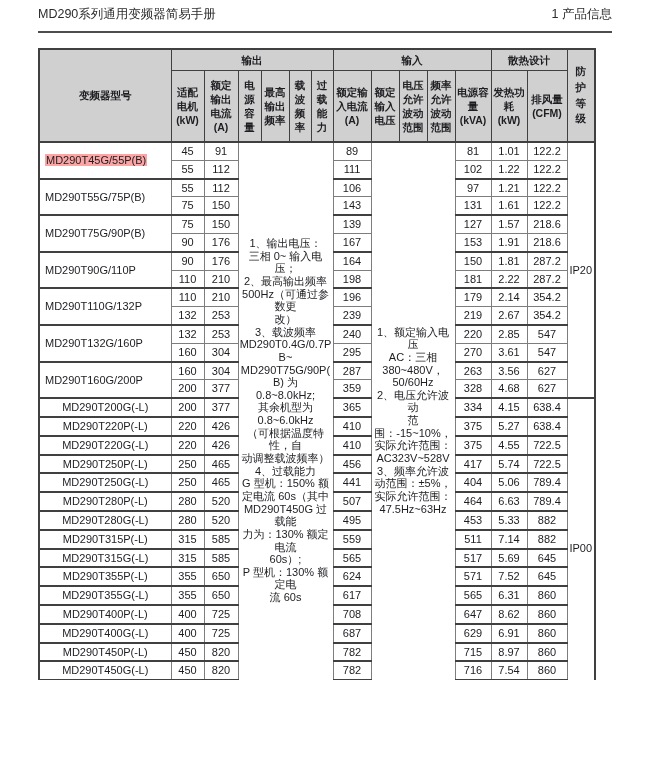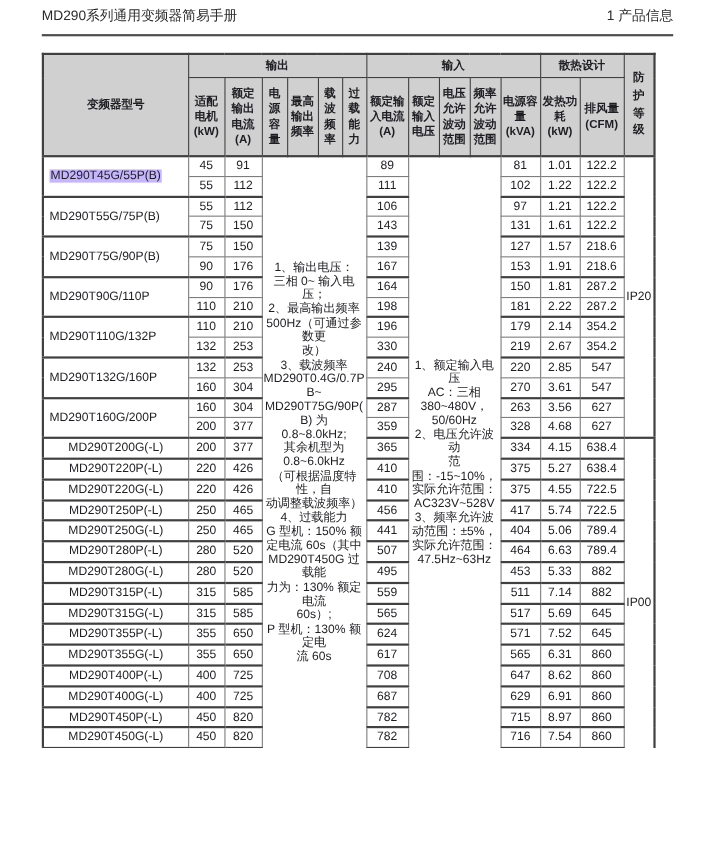--- a/index.html
+++ b/index.html
@@ -18,21 +18,21 @@
   thead tr.sub-row th{height:68px;}
   th.group-output{text-align:left;padding-left:5px;}
   thead{border-bottom:2px solid #404040;}
   table.spec td{border:1px solid #7d7d7d;font-size:11px;text-align:center;height:16.8px;
         padding:0 1px;line-height:1.15;overflow:hidden;}
   tr.gs td{border-top:2px solid #404040;}
   td.model.left{text-align:left;padding-left:5px;}
   td.notes{text-align:left;vertical-align:middle;font-size:10.4px;line-height:1.62;
         padding:2px 3px;white-space:pre-line;overflow:hidden;word-break:break-word;}
   td.prot{font-size:10.5px;margin-top:36px;}
-  .hl{background:#c4b5fd;padding:0 1px;}
+  .hl{background:#fca5a5;padding:0 1px;}
   .vstack{display:inline-block;width:1.05em;word-break:break-all;line-height:1.5;text-align:center;}
 
   .note-bar{position:absolute;left:83px;top:705px;width:565px;height:50px;background:#d8d8d8;
         display:flex;align-items:center;padding-left:54px;box-sizing:border-box;
         font-size:12px;color:#262626;z-index:1;}
   .note-icon{position:absolute;left:46px;top:688px;z-index:2;}
   .note-label{position:absolute;left:52px;top:748px;font-size:14px;color:#111;
         letter-spacing:.5px;z-index:2;font-family:Liberation Serif, serif;}
 
   .watermark{position:absolute;left:0;top:692px;width:240px;height:86px;opacity:.85;z-index:3;}
@@ -205,21 +205,21 @@
           <td>110</td>
           <td>210</td>
           <td>196</td>
           <td>179</td>
           <td>2.14</td>
           <td>354.2</td>
         </tr>
         <tr>
           <td>132</td>
           <td>253</td>
-          <td>330</td>
+          <td>239</td>
           <td>219</td>
           <td>2.67</td>
           <td>354.2</td>
         </tr>
         <tr class="gs">
           <td class="model left" rowspan="2">MD290T132G/160P</td>
           <td>132</td>
           <td>253</td>
           <td>240</td>
           <td>220</td>

